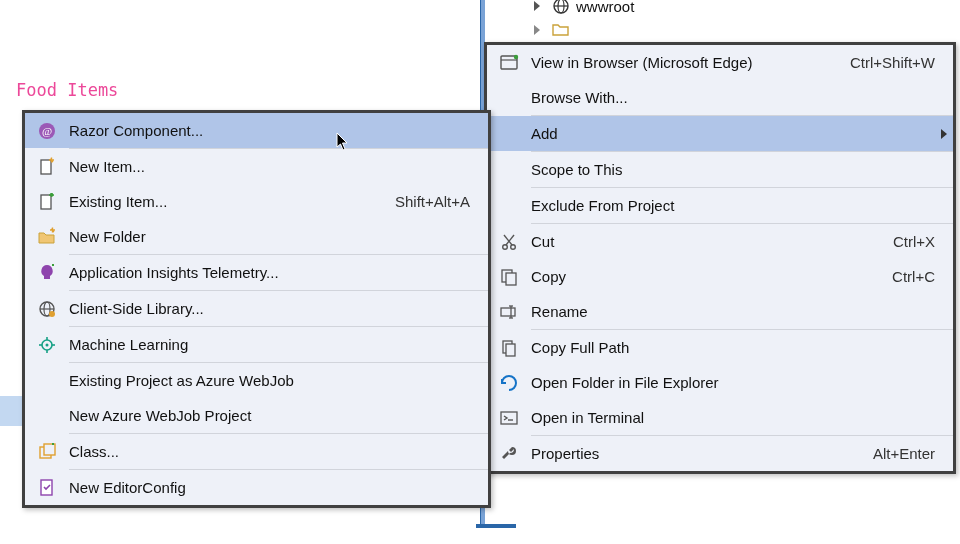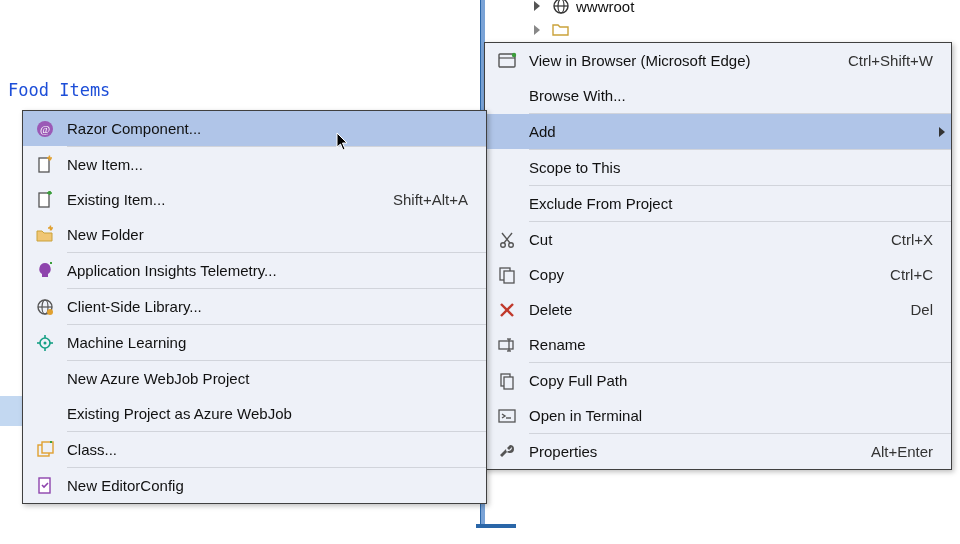--- a/index.html
+++ b/index.html
@@ -8,25 +8,25 @@
     width: 960px;
     height: 544px;
     font-family: "Segoe UI", Tahoma, sans-serif;
     font-size: 15px;
     background: #fff;
     overflow: hidden;
     color: #111;
   }
   .bg-code {
     position: absolute;
-    left: 8px;
+    left: 16px;
     top: 80px;
     font-family: "Consolas", monospace;
     font-size: 17px;
-    color: #1d4ed8;
+    color: #ec4899;
   }
   .bg-band-select {
     position: absolute;
     left: 0;
     width: 26px;
     top: 396px;
     height: 30px;
     background: #c3d8f1;
   }
   .sol-explorer-fragment {
@@ -52,21 +52,21 @@
     border-left: 6px solid #555;
     margin-right: 6px;
   }
   .sol-explorer-fragment .globe, .sol-explorer-fragment .foldericon {
     width: 18px; height: 18px;
     display: inline-block;
   }
   .menu {
     position: absolute;
     background: #eef1f8;
-    border: 1px solid #404040;
+    border: 3px solid #404040;
     box-shadow: 2px 2px 5px rgba(0,0,0,0.25);
   }
   .menu-right { left: 484px; top: 42px; width: 466px; }
   .menu-left  { left: 22px;  top: 110px; width: 463px; }
   .menu .row {
     display: flex;
     align-items: center;
     height: 35px;
     position: relative;
   }
@@ -240,49 +240,49 @@
           <rect x="7" y="6" width="10" height="12" fill="#eef1f8" stroke="#555" stroke-width="1.3"></rect>
         </svg>
       </div>
       <div class="label-col">Copy</div>
       <div class="shortcut-col">Ctrl+C</div>
       <div class="arrow-col"></div>
     </div>
     <div class="row">
       <div class="icon-col">
         <svg width="20" height="20" viewBox="0 0 20 20">
-          <line x1="4" y1="4" x2="16" y2="16" stroke="#c0392b" stroke-width="2.4"></line>
-          <line x1="16" y1="4" x2="4" y2="16" stroke="#c0392b" stroke-width="2.4"></line>
-        </svg>
-      </div>
-      <div class="label-col">Delete</div>
-      <div class="shortcut-col">Del</div>
-      <div class="arrow-col"></div>
-    </div>
-    <div class="row">
-      <div class="icon-col">
-        <svg width="20" height="20" viewBox="0 0 20 20">
           <rect x="2" y="6" width="14" height="8" fill="none" stroke="#555" stroke-width="1.3"></rect>
           <line x1="12" y1="4" x2="12" y2="16" stroke="#555" stroke-width="1.3"></line>
           <line x1="10" y1="4" x2="14" y2="4" stroke="#555" stroke-width="1.3"></line>
           <line x1="10" y1="16" x2="14" y2="16" stroke="#555" stroke-width="1.3"></line>
         </svg>
       </div>
       <div class="label-col">Rename</div>
       <div class="arrow-col"></div>
     </div>
     <div class="sep"></div>
     <div class="row">
       <div class="icon-col">
         <svg width="20" height="20" viewBox="0 0 20 20">
           <rect x="4" y="3" width="9" height="12" fill="none" stroke="#555" stroke-width="1.3"></rect>
           <rect x="7" y="6" width="9" height="12" fill="#eef1f8" stroke="#555" stroke-width="1.3"></rect>
         </svg>
       </div>
       <div class="label-col">Copy Full Path</div>
+      <div class="shortcut-col"></div>
+      <div class="arrow-col"></div>
+    </div>
+    <div class="row">
+      <div class="icon-col">
+        <svg width="20" height="20" viewBox="0 0 20 20">
+          <path d="M3 10 A7 7 0 1 1 10 17" fill="none" stroke="#1573c7" stroke-width="2"></path>
+          <path d="M3 6 L3 10 L7 10" fill="none" stroke="#1573c7" stroke-width="2"></path>
+        </svg>
+      </div>
+      <div class="label-col">Open Folder in File Explorer</div>
       <div class="shortcut-col"></div>
       <div class="arrow-col"></div>
     </div>
     <div class="row">
       <div class="icon-col">
         <svg width="20" height="20" viewBox="0 0 20 20">
           <rect x="2" y="4" width="16" height="12" fill="none" stroke="#555" stroke-width="1.3"></rect>
           <path d="M5 8 L8 10 L5 12" fill="none" stroke="#555" stroke-width="1.4"></path>
           <line x1="9" y1="12" x2="14" y2="12" stroke="#555" stroke-width="1.4"></line>
         </svg>
@@ -389,27 +389,27 @@
           <line x1="15" y1="10" x2="18" y2="10" stroke="#16a085" stroke-width="1.6"></line>
         </svg>
       </div>
       <div class="label-col">Machine Learning</div>
       <div class="shortcut-col"></div>
       <div class="arrow-col"></div>
     </div>
     <div class="sep"></div>
     <div class="row">
       <div class="icon-col"></div>
+      <div class="label-col">Existing Project as Azure WebJob</div>
+      <div class="shortcut-col"></div>
+      <div class="arrow-col"></div>
+    </div>
+    <div class="row">
+      <div class="icon-col"></div>
       <div class="label-col">New Azure WebJob Project</div>
-      <div class="shortcut-col"></div>
-      <div class="arrow-col"></div>
-    </div>
-    <div class="row">
-      <div class="icon-col"></div>
-      <div class="label-col">Existing Project as Azure WebJob</div>
       <div class="shortcut-col"></div>
       <div class="arrow-col"></div>
     </div>
     <div class="sep"></div>
     <div class="row">
       <div class="icon-col">
         <svg width="20" height="20" viewBox="0 0 20 20">
           <rect x="3" y="5" width="11" height="11" fill="none" stroke="#e0a030" stroke-width="1.4"></rect>
           <rect x="7" y="2" width="11" height="11" fill="#eef1f8" stroke="#e0a030" stroke-width="1.4"></rect>
           <path d="M15 2 l0 -1 M14 1 l2 0" stroke="#3b9e3b" stroke-width="2" transform="translate(1,1)"></path>

